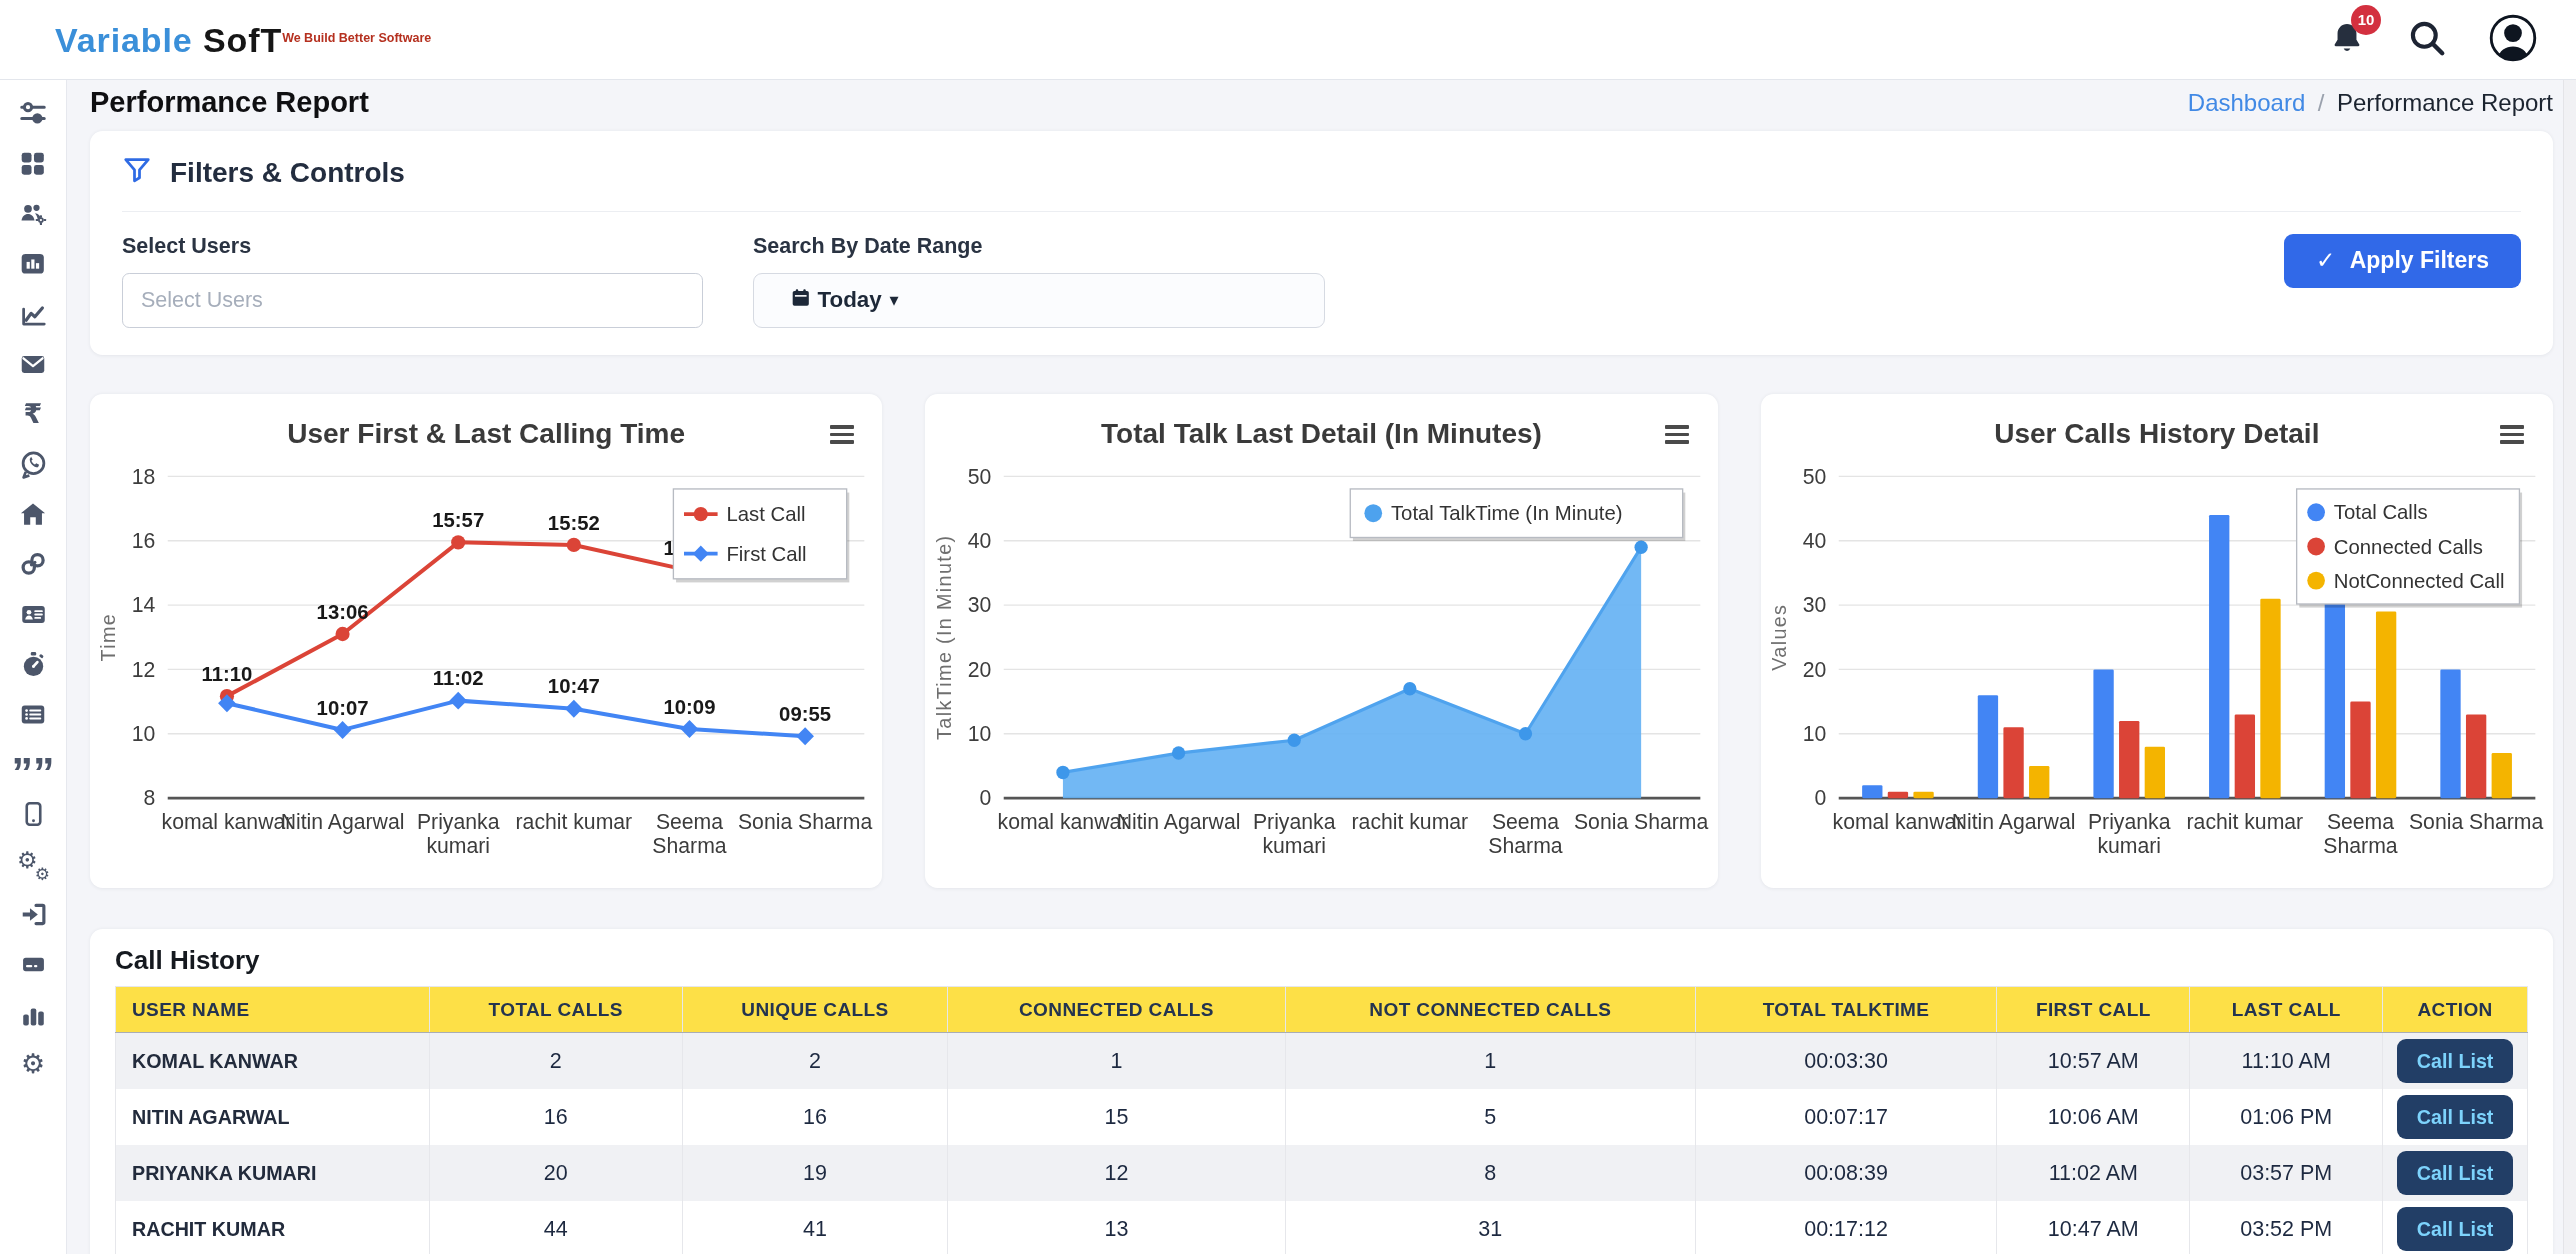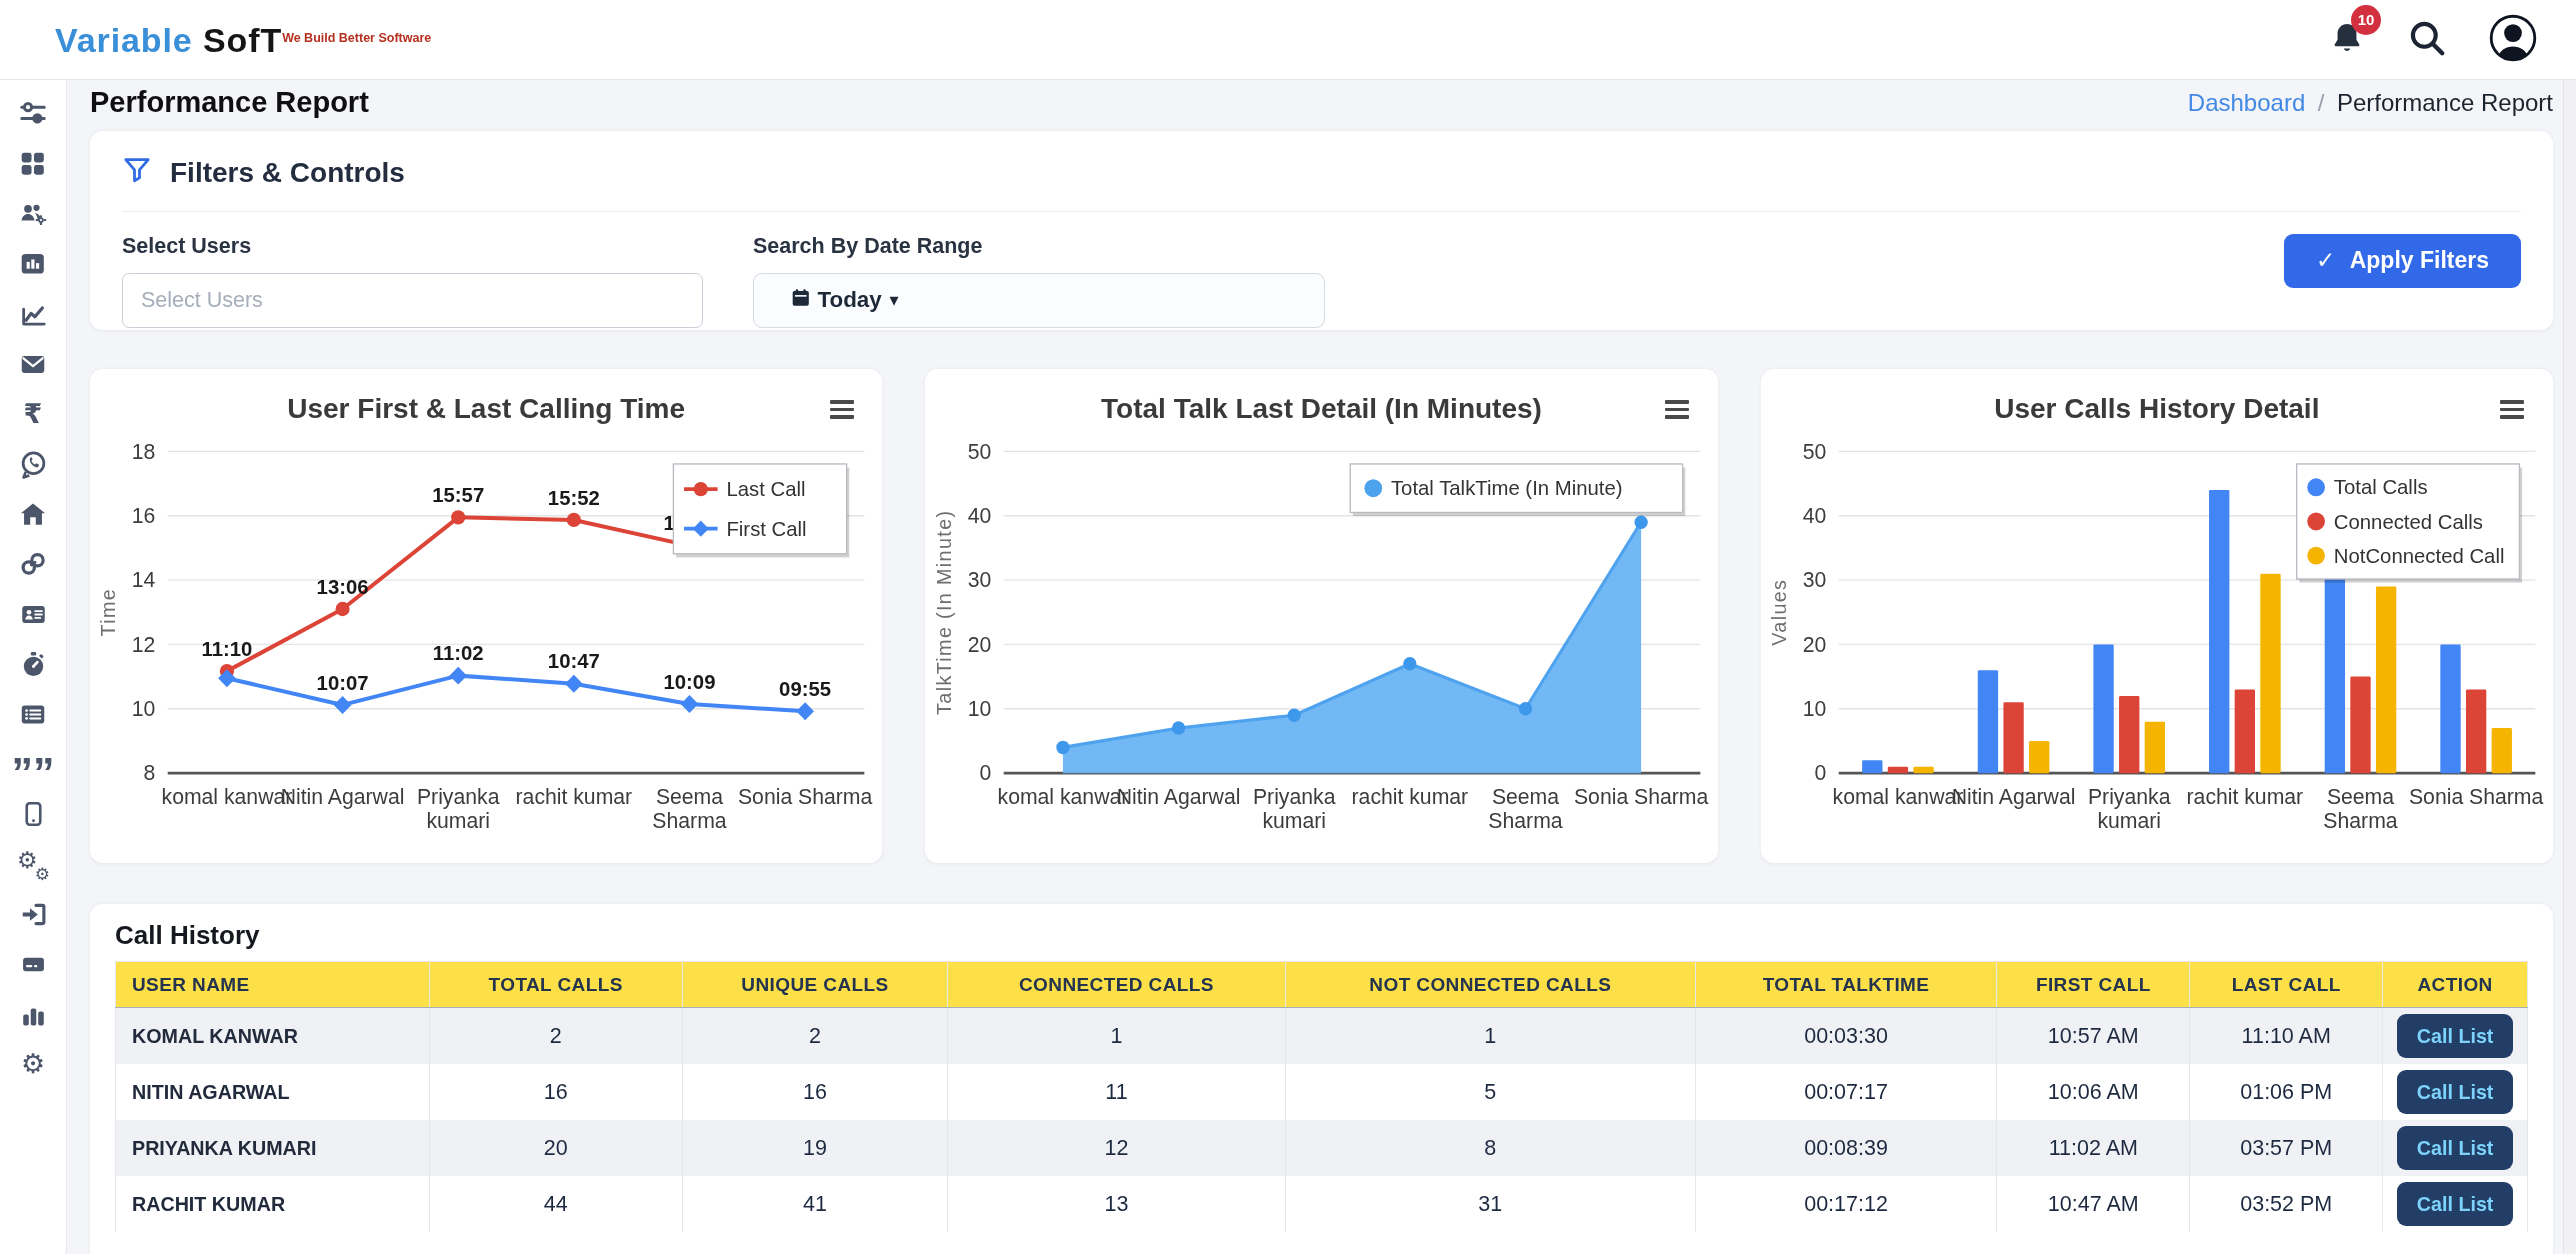--- a/index.html
+++ b/index.html
@@ -33,21 +33,21 @@
   
   .content{position:absolute;left:67px;top:79px;right:0;bottom:0;padding:0 23px;box-sizing:border-box}
   .title-row{height:47px;display:flex;align-items:center;justify-content:space-between}
   .page-title{font-size:29px;font-weight:bold;color:#0f0f12}
   .breadcrumb{font-size:24px;display:flex;align-items:center}
   .bc-link{color:#4189e5;cursor:pointer}
   .bc-sep{color:#9aa1ad;margin:0 12.5px}
   .bc-cur{color:#1c2430}
   .card{background:#fff;border-radius:12.5px;box-shadow:0 0.9px 3.6px rgba(30,40,60,.07)}
   
-  .filters-card{margin-top:5.4px;height:199px;padding:23px 32px;box-sizing:border-box}
+  .filters-card{margin-top:5.4px;height:224px;padding:23px 32px;box-sizing:border-box}
   .filters-head{display:flex;align-items:center;gap:18px;font-size:28px;font-weight:bold;
                 color:#232d3f;padding-bottom:19.7px;border-bottom:0.9px solid #eceef2}
   .filters-body{display:flex;align-items:flex-start;gap:50px;margin-top:21.5px}
   .fgroup{display:flex;flex-direction:column}
   .fgroup .flabel{font-size:21.5px;font-weight:bold;color:#2a3342;margin-bottom:14.3px}
   .select-input{width:581px;height:55px;border:1.8px solid #c9ced8;border-radius:7.2px;font-size:21.5px;
                 padding:0 18px;color:#2a3342;outline:none;font-family:inherit;box-sizing:border-box}
   .select-input::placeholder{color:#a6aebb}
   .date-input{width:572px;height:55px;border:1.8px solid #d6dae2;background:#fbfcfe;border-radius:9px;
               display:flex;align-items:center;gap:6px;padding:0 36px;font-size:22.4px;font-weight:bold;
@@ -517,21 +517,21 @@
             <td>1</td>
             <td>00:03:30</td>
             <td>10:57 AM</td>
             <td>11:10 AM</td>
             <td><button class="call-btn">Call List</button></td>
           </tr>
           <tr>
             <td class="name left">NITIN AGARWAL</td>
             <td>16</td>
             <td>16</td>
-            <td>11</td>
+            <td>15</td>
             <td>5</td>
             <td>00:07:17</td>
             <td>10:06 AM</td>
             <td>01:06 PM</td>
             <td><button class="call-btn">Call List</button></td>
           </tr>
           <tr class="zebra">
             <td class="name left">PRIYANKA KUMARI</td>
             <td>20</td>
             <td>19</td>

